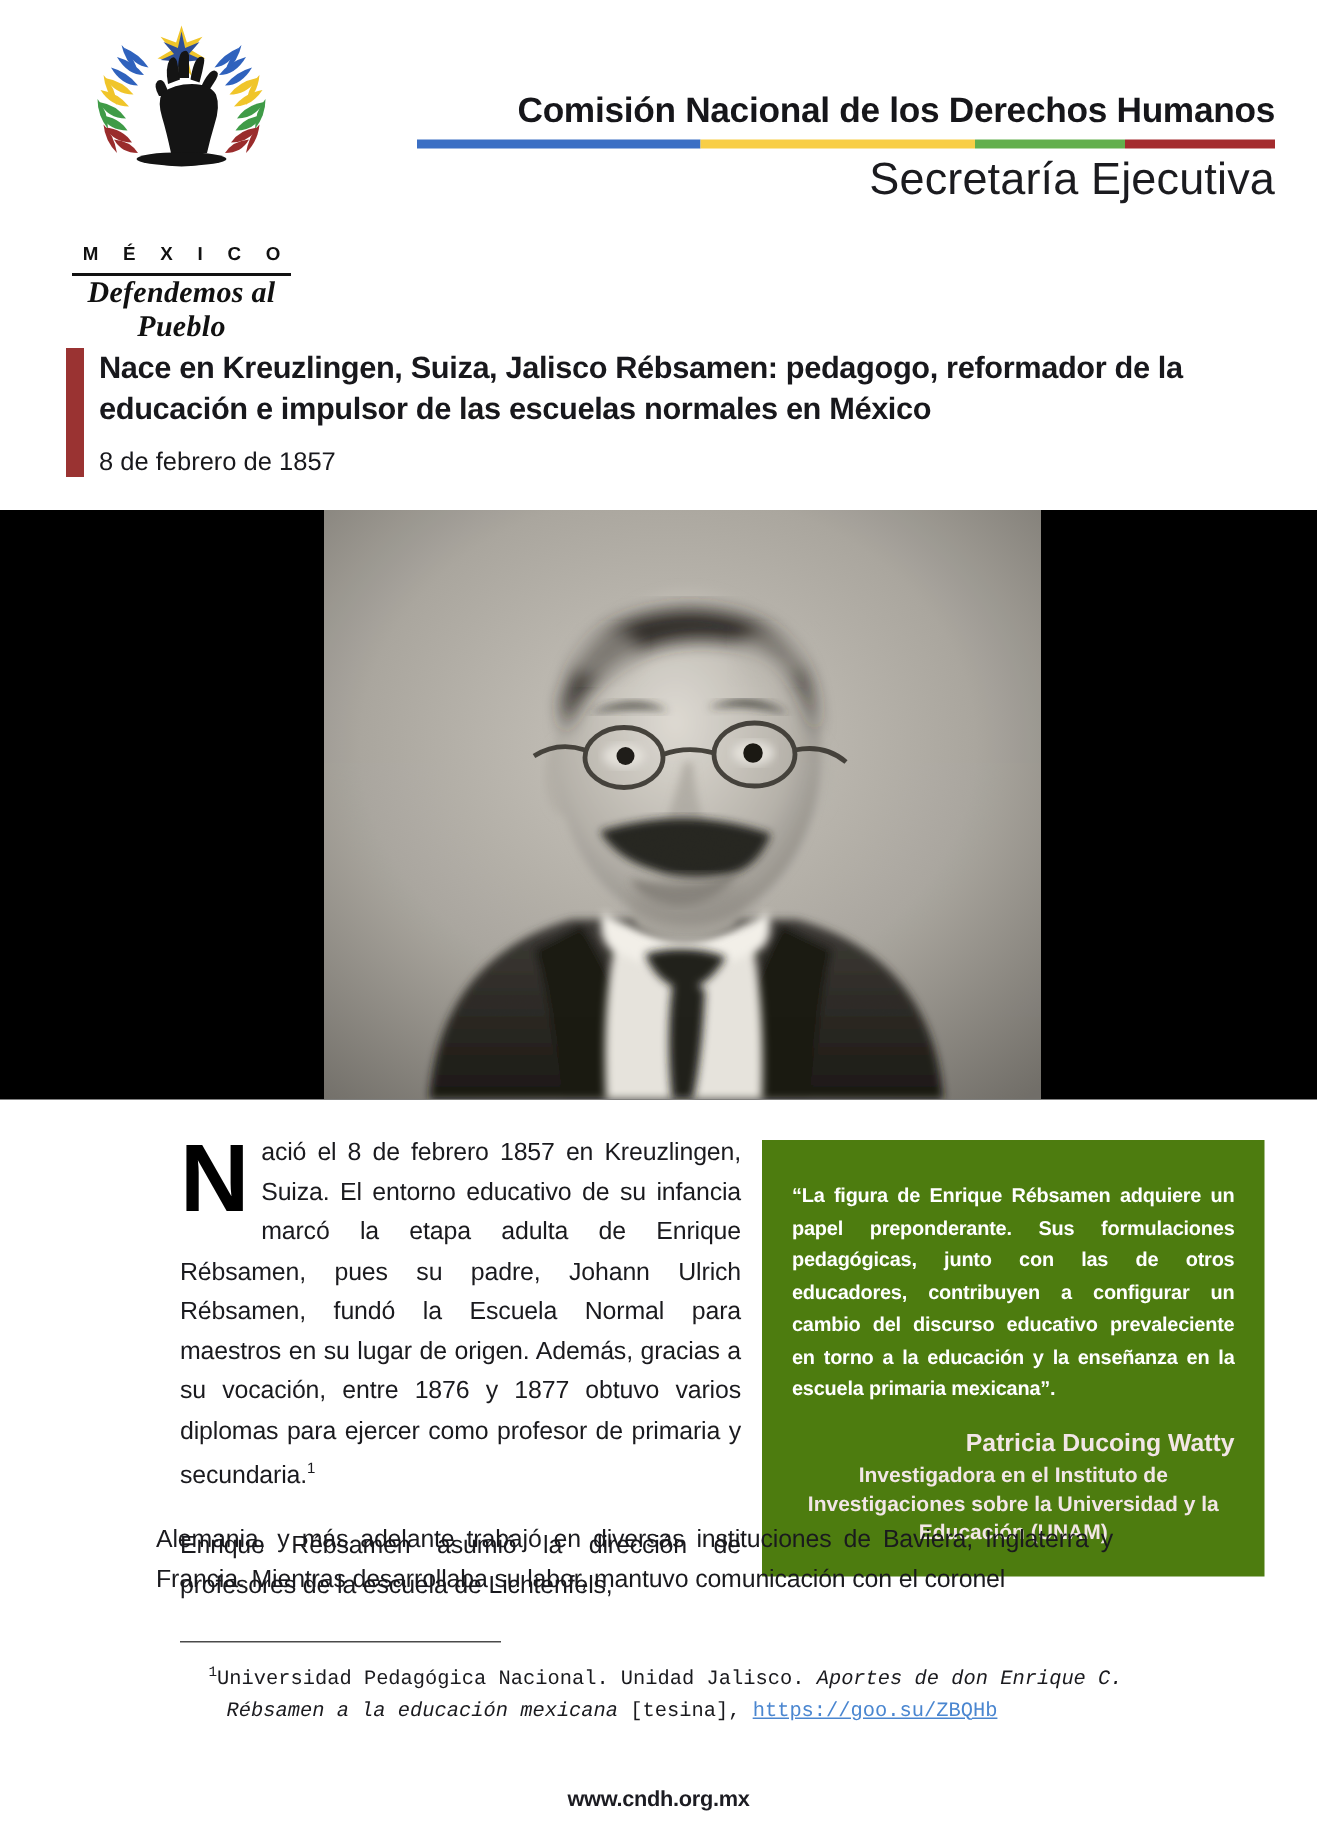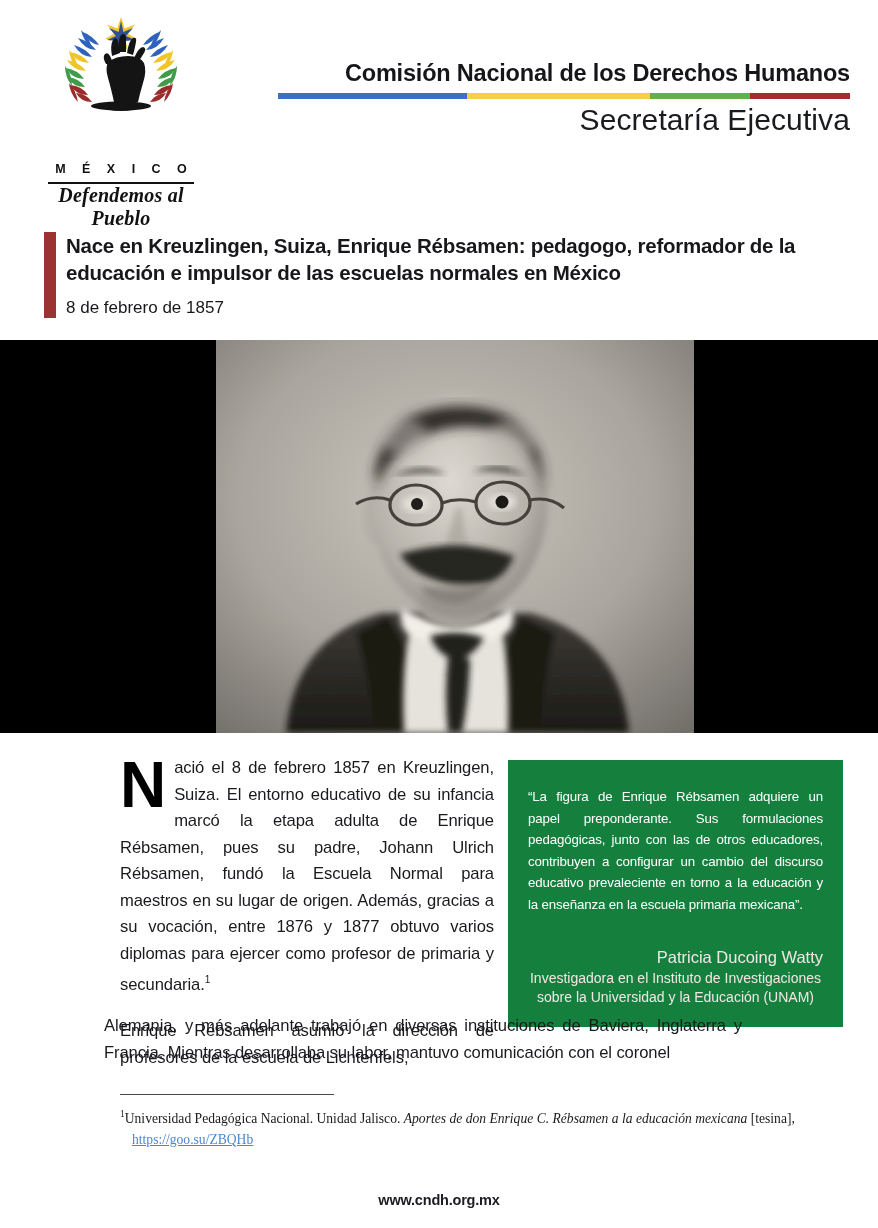--- a/index.html
+++ b/index.html
@@ -245,21 +245,21 @@
   .quote-text {
     font-family: "Liberation Sans", sans-serif;
     font-size: 13.3px;
     line-height: 21.5px;
     color: #ffffff;
     text-align: justify;
     letter-spacing: -0.15px;
   }
 
   .quote-author {
-    margin-top: 32px;
+    margin-top: 15px;
     font-family: "Liberation Sans", sans-serif;
     font-size: 16.5px;
     color: #f2e6e6;
     text-align: right;
     line-height: 21px;
   }
 
   .quote-role {
     margin-top: 1px;
     font-family: "Liberation Sans", sans-serif;
@@ -282,26 +282,27 @@
   }
 
   .footnote-rule {
     width: 214px;
     height: 1px;
     background: #4a4a4a;
     margin-bottom: 9px;
   }
 
   .footnote-text {
-    font-family: Liberation Serif, serif;
+    font-family: Liberation Mono, monospace;
     font-size: 13.6px;
     line-height: 21px;
     color: #1a1a1e;
     text-indent: -12px;
     padding-left: 12px;
+    margin-left: 19px;
   }
   .footnote-text .fn-num { font-size: 9.5px; vertical-align: super; }
   .footnote-text i { font-style: italic; }
   .footnote-link { color: #4a86d0; }
 
   
   .footer {
     position: absolute;
     left: 0;
     bottom: 20px;
@@ -403,21 +404,21 @@
         <span class="seg-yellow" style="background: rgb(248, 206, 70);"></span>
         <span class="seg-green" style="background: rgb(98, 175, 76);"></span>
         <span class="seg-red" style="background: rgb(164, 43, 46);"></span>
       </div>
       <div class="org-sub">Secretaría Ejecutiva</div>
     </div>
   </div>
 
   <div class="title-block">
     <div class="title-accent" style="background: rgb(154, 51, 50);"></div>
-    <div class="title-text">Nace en Kreuzlingen, Suiza, Enrique Rébsamen: pedagogo, reformador de la educación e impulsor de las escuelas normales en México</div>
+    <div class="title-text">Nace en Kreuzlingen, Suiza, Jalisco Rébsamen: pedagogo, reformador de la educación e impulsor de las escuelas normales en México</div>
     <div class="title-date">8 de febrero de 1857</div>
   </div>
 
   <div class="photo-band" style="background: rgb(0, 0, 0);">
     <div class="photo-frame">
       <svg viewBox="0 0 478 393" width="478" height="393" xmlns="http://www.w3.org/2000/svg" preserveAspectRatio="none">
         <defs>
           <radialGradient id="bg" cx="48%" cy="40%" r="78%">
             <stop offset="0%" stop-color="#c9c5bd"></stop>
             <stop offset="55%" stop-color="#a9a59d"></stop>
@@ -507,21 +508,21 @@
         <ellipse cx="244" cy="262" rx="40" ry="18" fill="#8e8a83" opacity="0.45" filter="url(#blur6)"></ellipse>
 
         <rect width="478" height="393" fill="#ffffff" opacity="0.02" filter="url(#grain)"></rect>
         <rect width="478" height="393" fill="none"></rect>
       </svg>
     </div>
   </div>
 
   <div class="body-wrap">
 
-    <div class="quote-box" style="background: #15803d;">
+    <div class="quote-box" style="background: #4d7c0f; font-weight: bold;">
       <div class="quote-text">“La figura de Enrique Rébsamen adquiere un papel preponderante. Sus formulaciones pedagógicas, junto con las de otros educadores, contribuyen a configurar un cambio del discurso educativo prevaleciente en torno a la educación y la enseñanza en la escuela primaria mexicana”.</div>
       <div class="quote-author">Patricia Ducoing Watty</div>
       <div class="quote-role">Investigadora en el Instituto de Investigaciones sobre la Universidad y la Educación (UNAM)</div>
     </div>
 
     <div class="col-left">
       <p class="para"><span class="dropcap">N</span><span>ació el 8 de febrero 1857 en Kreuzlingen, Suiza. El entorno educativo de su infancia marcó la etapa adulta de Enrique Rébsamen, pues su padre, Johann Ulrich Rébsamen, fundó la Escuela Normal para maestros en su lugar de origen. Además, gracias a su vocación, entre 1876 y 1877 obtuvo varios diplomas para ejercer como profesor de primaria y secundaria.</span><span class="sup">1</span></p>
       <p class="para">Enrique Rébsamen asumió la dirección de profesores de la escuela de Lichtenfels,</p>
     </div>
   </div>

